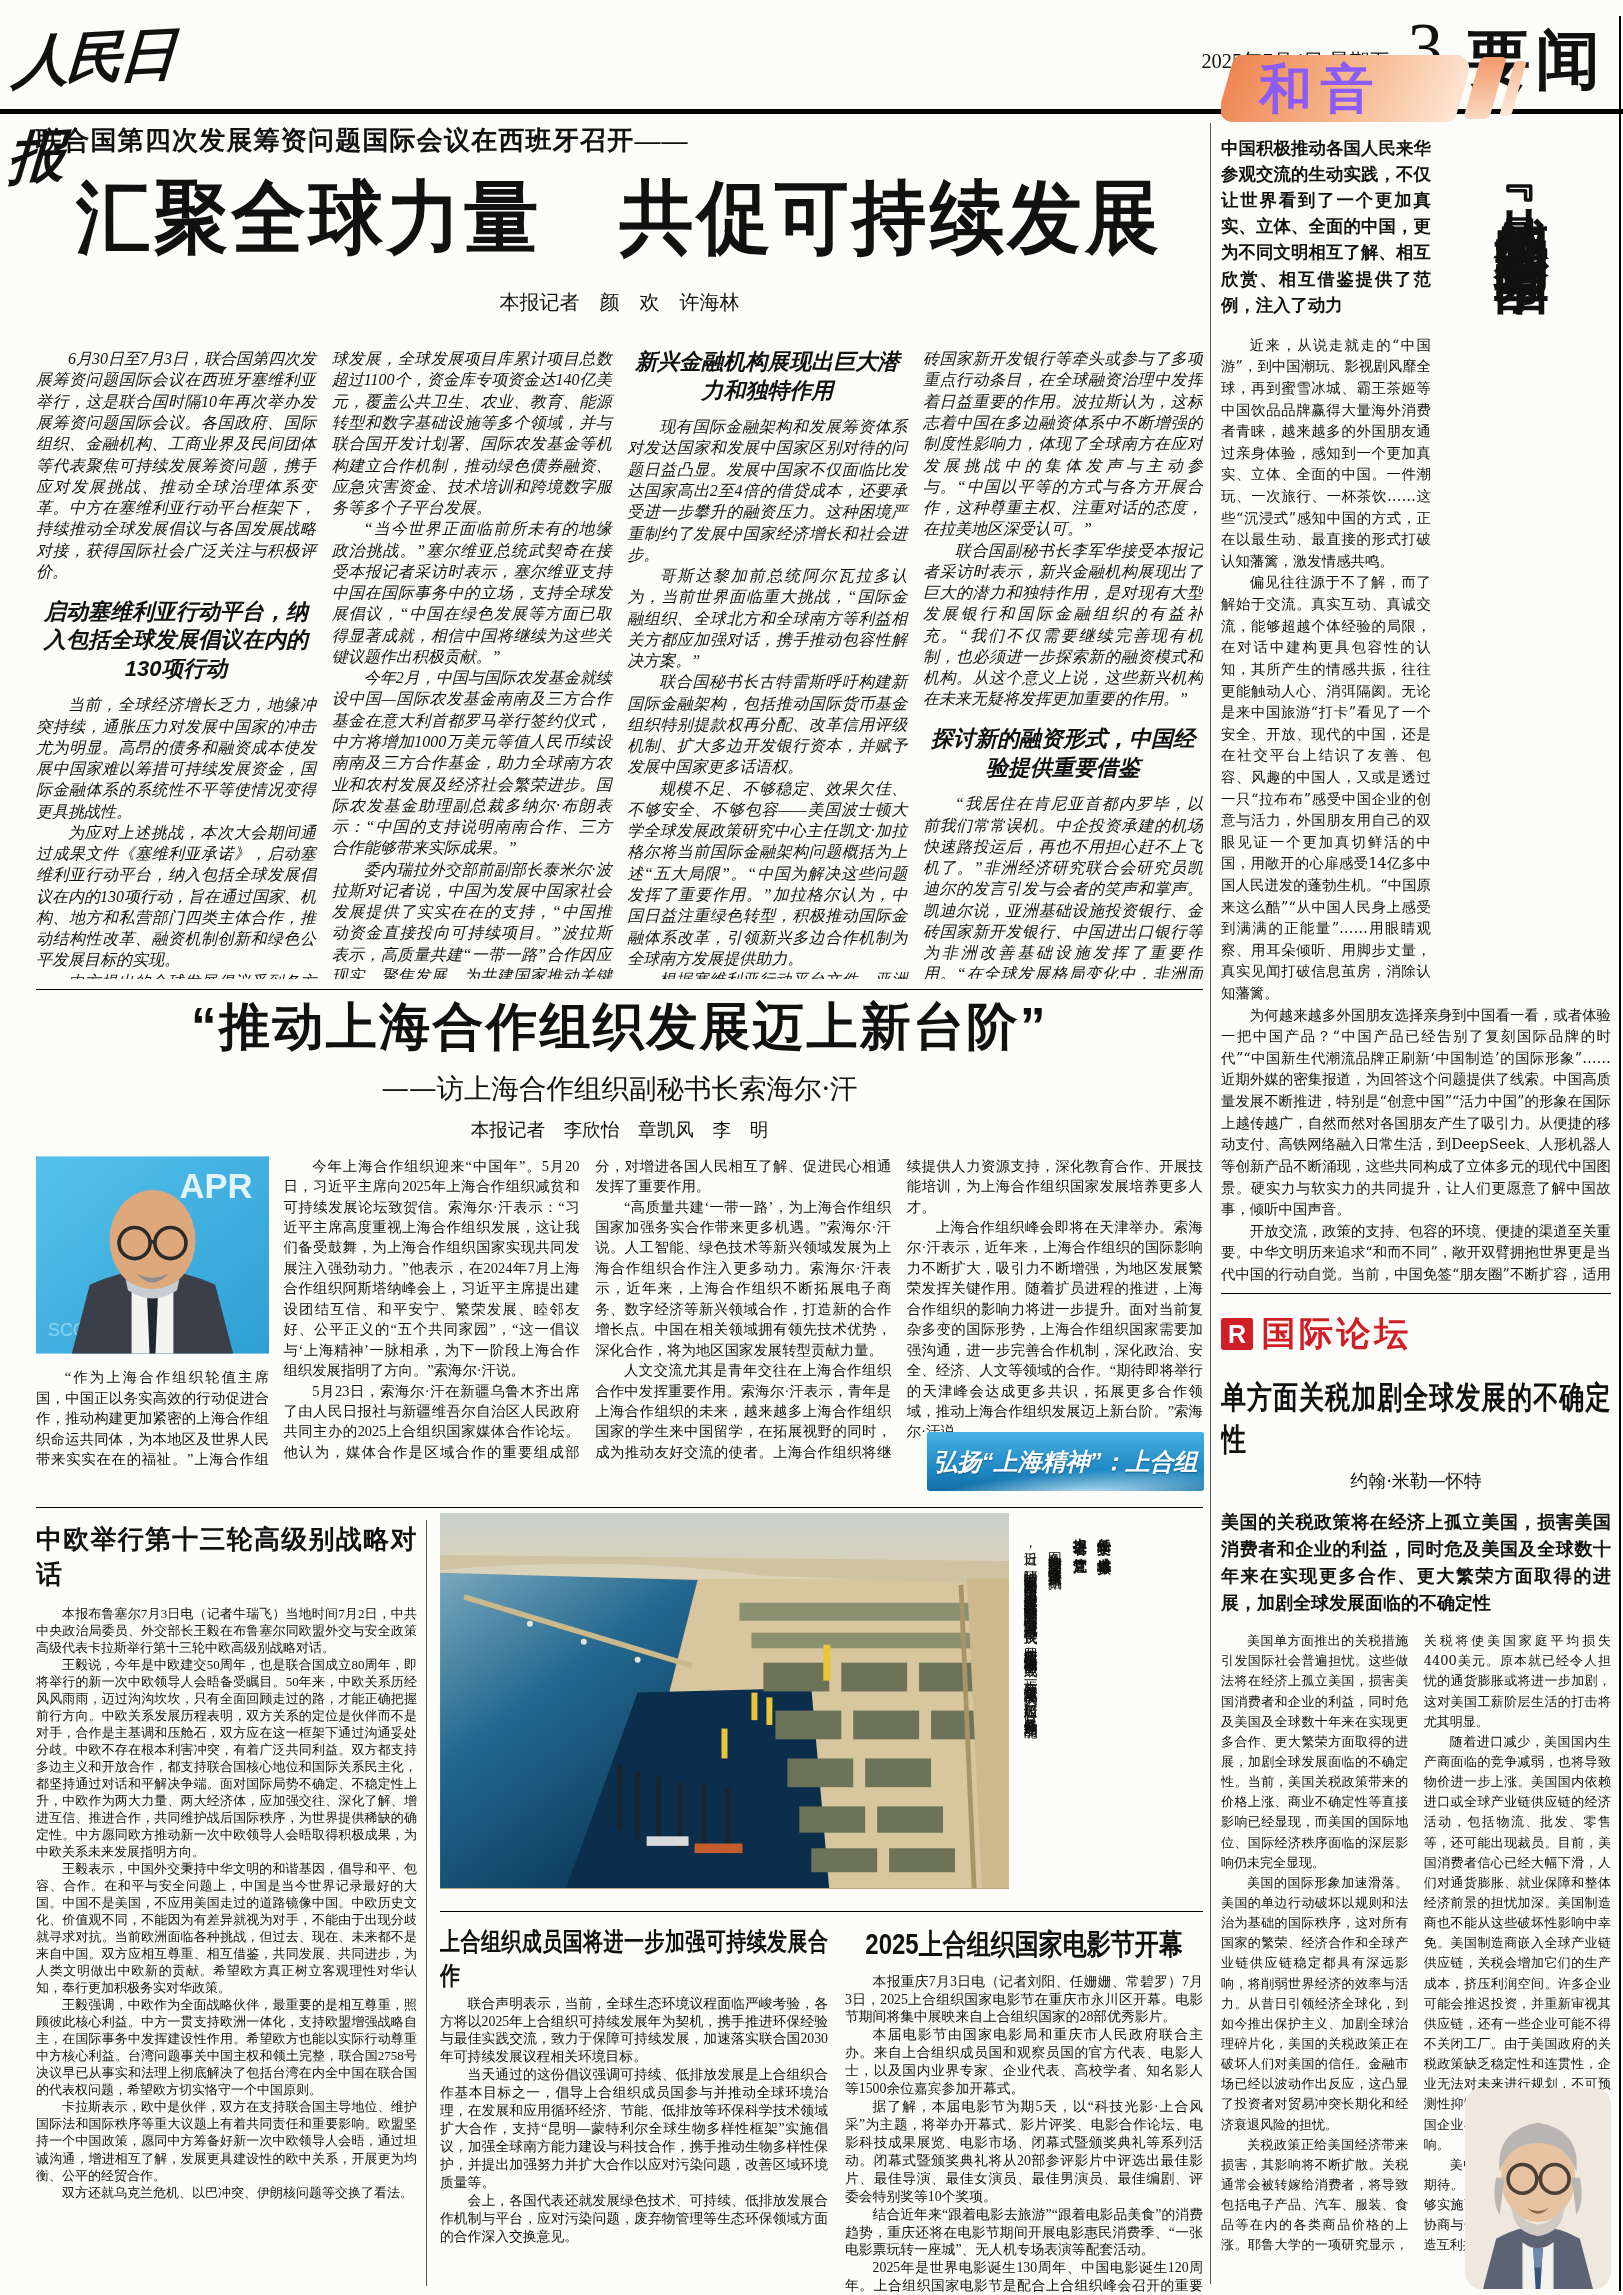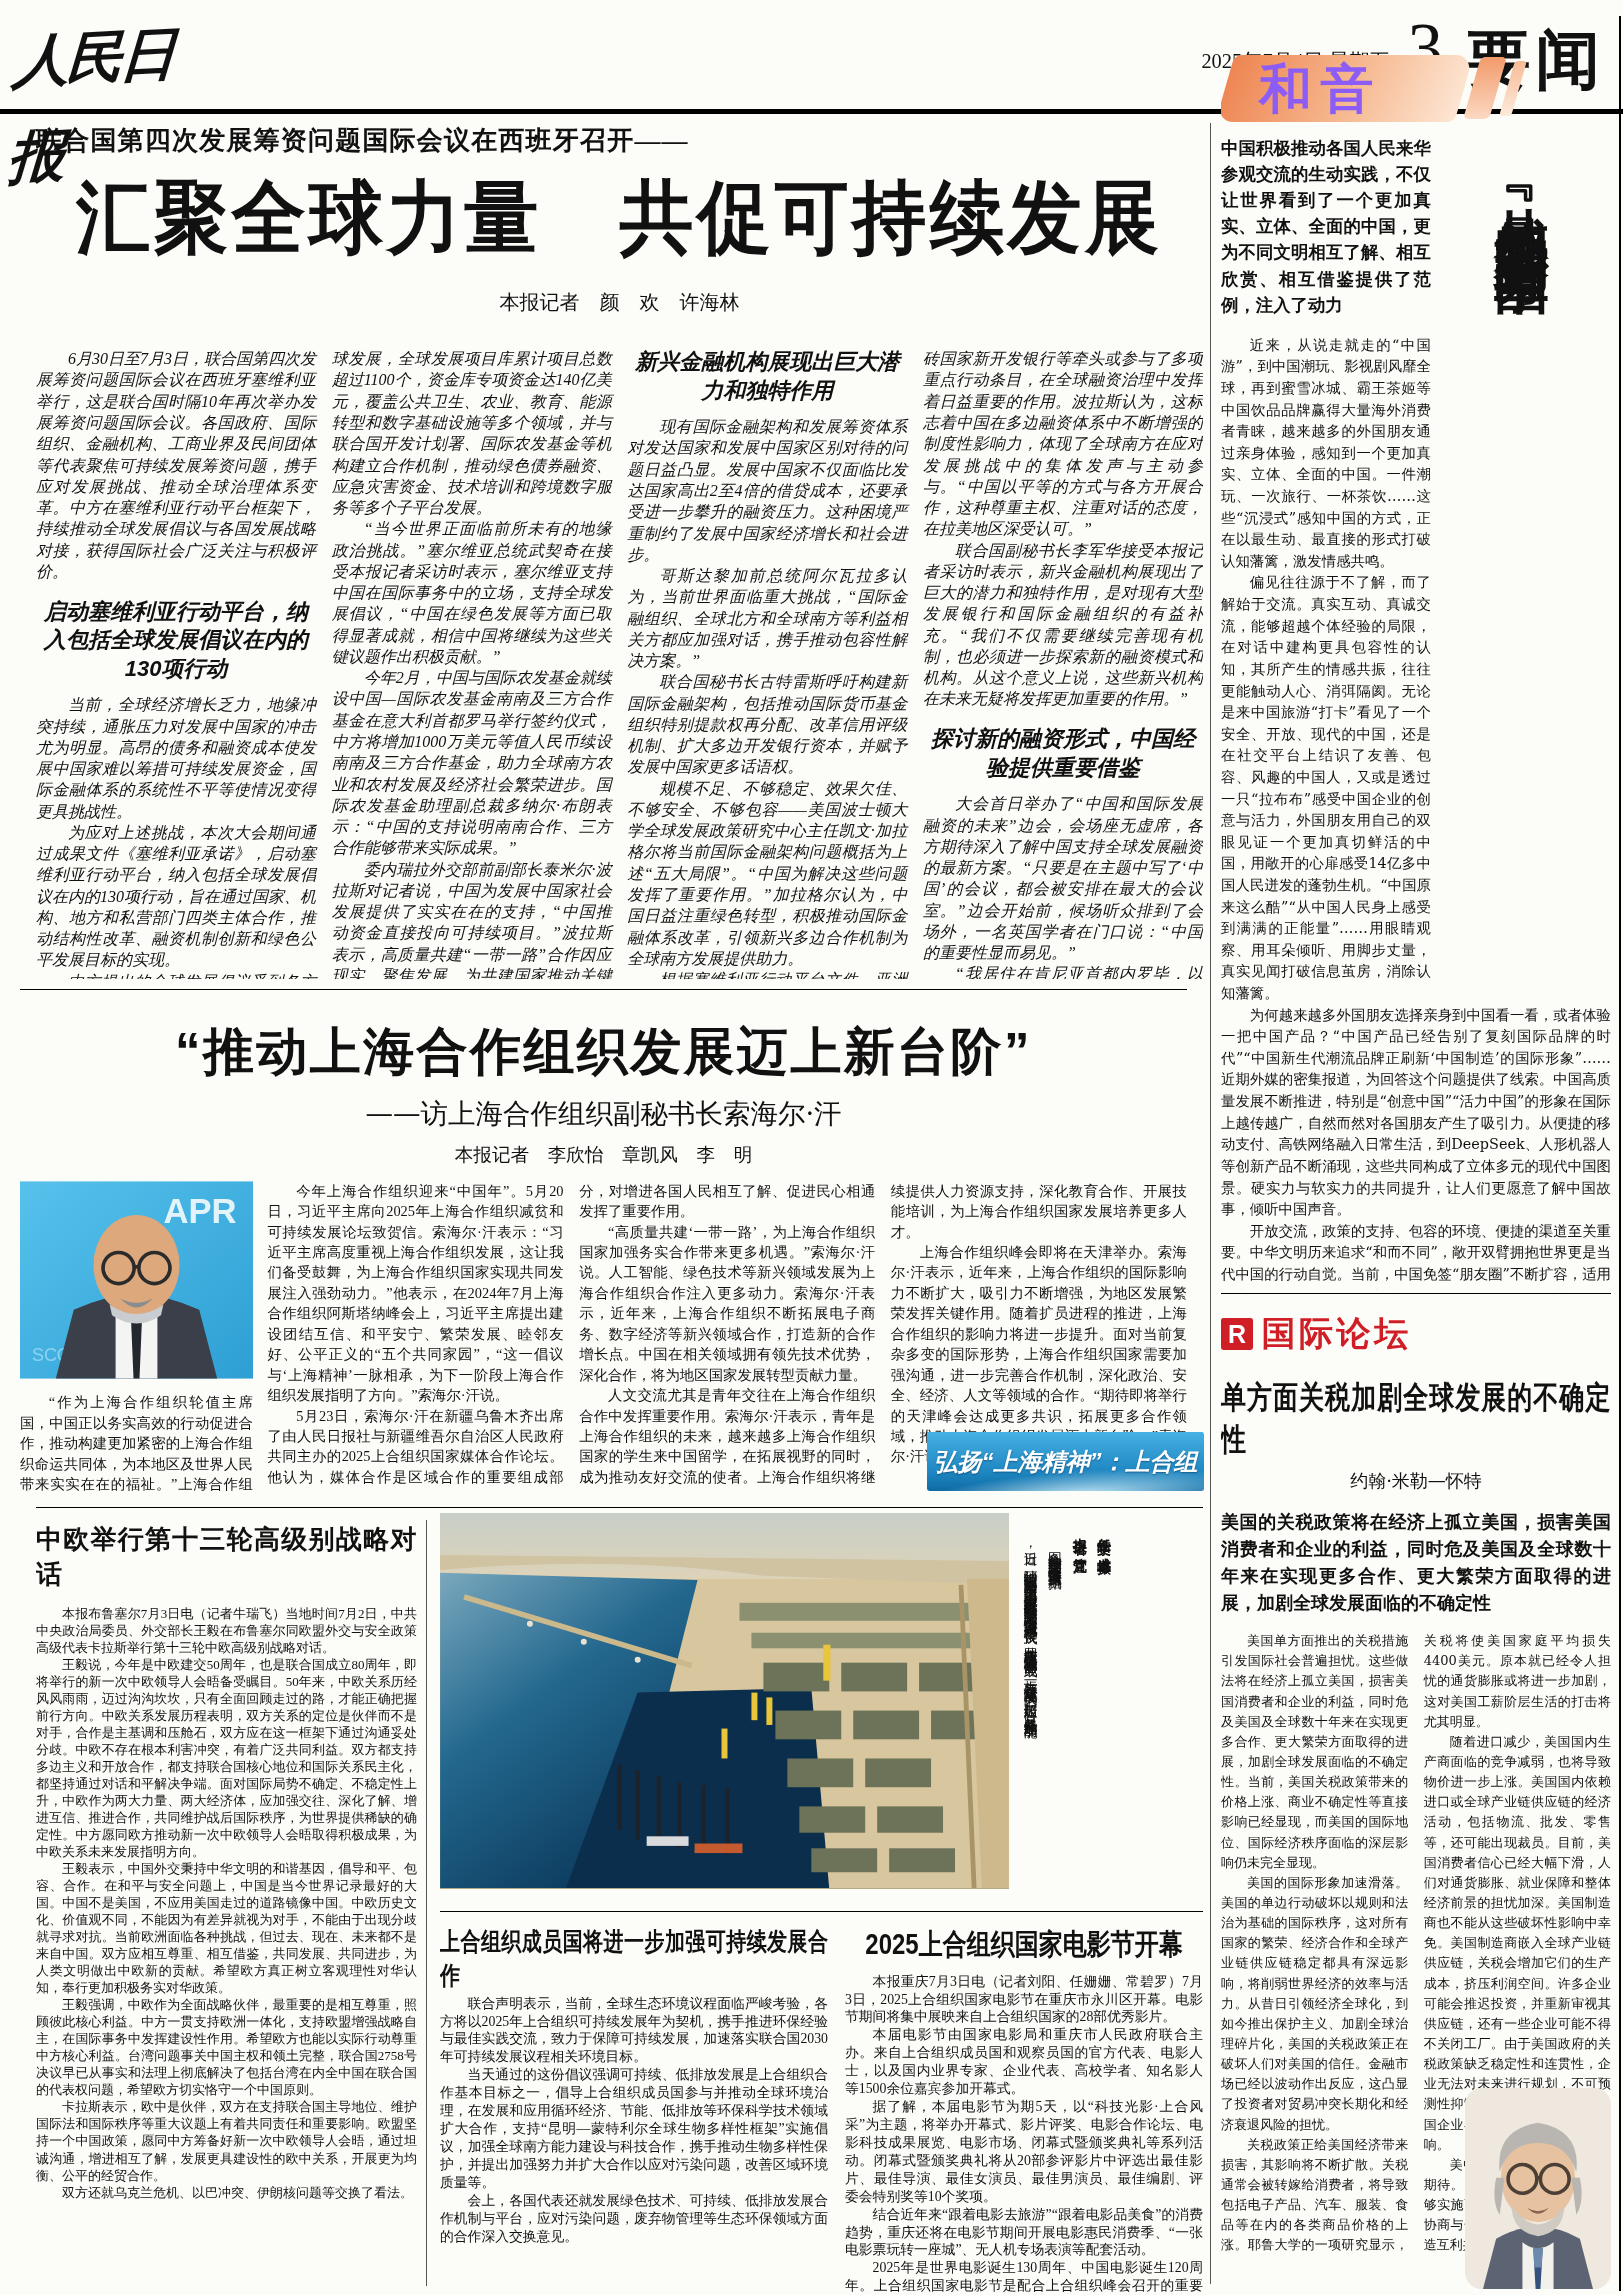--- a/index.html
+++ b/index.html
@@ -38,21 +38,21 @@
      background:linear-gradient(180deg,#f7bb95,#fdeadb);transform:skewX(-16deg);border-radius:3.6px;}
   .heyin-logo .txt{position:absolute;left:38px;top:1.2px;font-size:53px;font-weight:bold;
      color:#8b5cf6;font-family:"Liberation Sans",sans-serif;letter-spacing:8.4px;line-height:65px;}
   #heyin .flow{margin-top:13px;position:relative;font-size:14.4px;line-height:1.5;}
   #heyin .vtwrap{float:right;width:180px;height:856px;display:flex;justify-content:center;}
   #heyin .vtitle{writing-mode:vertical-rl;text-orientation:upright;font-size:55px;font-weight:bold;
      letter-spacing:4.8px;line-height:1.05;margin-top:27.5px;}
   #heyin .intro{font-weight:bold;font-size:17.4px;line-height:1.5;text-indent:0;margin-bottom:17px;}
   #heyin .flow p.body{font-family:"DejaVu Serif",serif;}
   
-  #interview{left:20px;top:989px;width:1167px;height:515px;border-top:1.2px solid #000;padding-top:28px;overflow:hidden;}
+  #interview{left:36px;top:989px;width:1167px;height:515px;border-top:1.2px solid #000;padding-top:3px;overflow:hidden;}
   #interview h1{font-size:51px;text-align:center;letter-spacing:2.4px;}
   #interview .sub{font-size:27.5px;text-align:center;text-indent:0;margin-top:9px;font-family:"DejaVu Serif",serif;}
   #interview .byline{font-size:18.6px;text-align:center;text-indent:0;margin-top:9.6px;}
   #interview .content{display:flex;gap:14.4px;margin-top:13px;height:311px;overflow:hidden;}
   #interview .leftcol{width:233px;flex:none;font-size:14.4px;line-height:1.42;}
   #interview .leftcol .photo{width:233px;height:198px;margin-bottom:8.4px;}
   #interview .rightcols{flex:1;column-count:3;column-gap:15.6px;font-size:14.4px;line-height:1.42;}
   #banner{position:absolute;left:927px;top:1432px;width:277px;height:59px;border-radius:2.4px;
      background:linear-gradient(180deg,#45b1e4 0%,#1d85c0 70%,#0f6ba3 100%);overflow:hidden;}
   #banner:after{content:"";position:absolute;left:-18px;bottom:-27.5px;width:335px;height:48px;
@@ -126,21 +126,20 @@
     <div>
         <p>现有国际金融架构和发展筹资体系对发达国家和发展中国家区别对待的问题日益凸显。发展中国家不仅面临比发达国家高出2至4倍的借贷成本，还要承受进一步攀升的融资压力。这种困境严重制约了发展中国家经济增长和社会进步。</p>
         <p>哥斯达黎加前总统阿尔瓦拉多认为，当前世界面临重大挑战，“国际金融组织、全球北方和全球南方等利益相关方都应加强对话，携手推动包容性解决方案。”</p>
         <p>联合国秘书长古特雷斯呼吁构建新国际金融架构，包括推动国际货币基金组织特别提款权再分配、改革信用评级机制、扩大多边开发银行资本，并赋予发展中国家更多话语权。</p>
         <p>规模不足、不够稳定、效果欠佳、不够安全、不够包容——美国波士顿大学全球发展政策研究中心主任凯文·加拉格尔将当前国际金融架构问题概括为上述“五大局限”。“中国为解决这些问题发挥了重要作用。”加拉格尔认为，中国日益注重绿色转型，积极推动国际金融体系改革，引领新兴多边合作机制为全球南方发展提供助力。</p>
         <p>根据塞维利亚行动平台文件，亚洲基础设施投资银行、亚洲开发银行和金砖国家新开发银行等牵头或参与了多项重点行动条目，在全球融资治理中发挥着日益重要的作用。波拉斯认为，这标志着中国在多边融资体系中不断增强的制度性影响力，体现了全球南方在应对发展挑战中的集体发声与主动参与。“中国以平等的方式与各方开展合作，这种尊重主权、注重对话的态度，在拉美地区深受认可。”</p>
         <p>联合国副秘书长李军华接受本报记者采访时表示，新兴金融机构展现出了巨大的潜力和独特作用，是对现有大型发展银行和国际金融组织的有益补充。“我们不仅需要继续完善现有机制，也必须进一步探索新的融资模式和机构。从这个意义上说，这些新兴机构在未来无疑将发挥更加重要的作用。”</p>
       </div>
     <h3 class="subhead">探讨新的融资形式，中国经验提供重要借鉴</h3>
     <div>
-        <p>大会首日举办了“中国和国际发展融资的未来”边会，会场座无虚席，各方期待深入了解中国支持全球发展融资的最新方案。“只要是在主题中写了‘中国’的会议，都会被安排在最大的会议室。”边会开始前，候场听众排到了会场外，一名英国学者在门口说：“中国的重要性显而易见。”</p>
         <p>“我居住在肯尼亚首都内罗毕，以前我们常常误机。中企投资承建的机场快速路投运后，再也不用担心赶不上飞机了。”非洲经济研究联合会研究员凯迪尔的发言引发与会者的笑声和掌声。凯迪尔说，亚洲基础设施投资银行、金砖国家新开发银行、中国进出口银行等为非洲改善基础设施发挥了重要作用。“在全球发展格局变化中，非洲面临‘非对称转型’问题。虽然全球融资成本不断降低，但非洲的基础设施却未能跟上，需要系统性的政策转型与资源支持。”凯迪尔说。</p>
       </div>
   </div>
 </section>
 
 <aside class="abs" id="heyin">
   <div class="heyin-logo">
     <div class="swoosh"></div>
     <div class="s1"></div>
     <div class="s2"></div>

